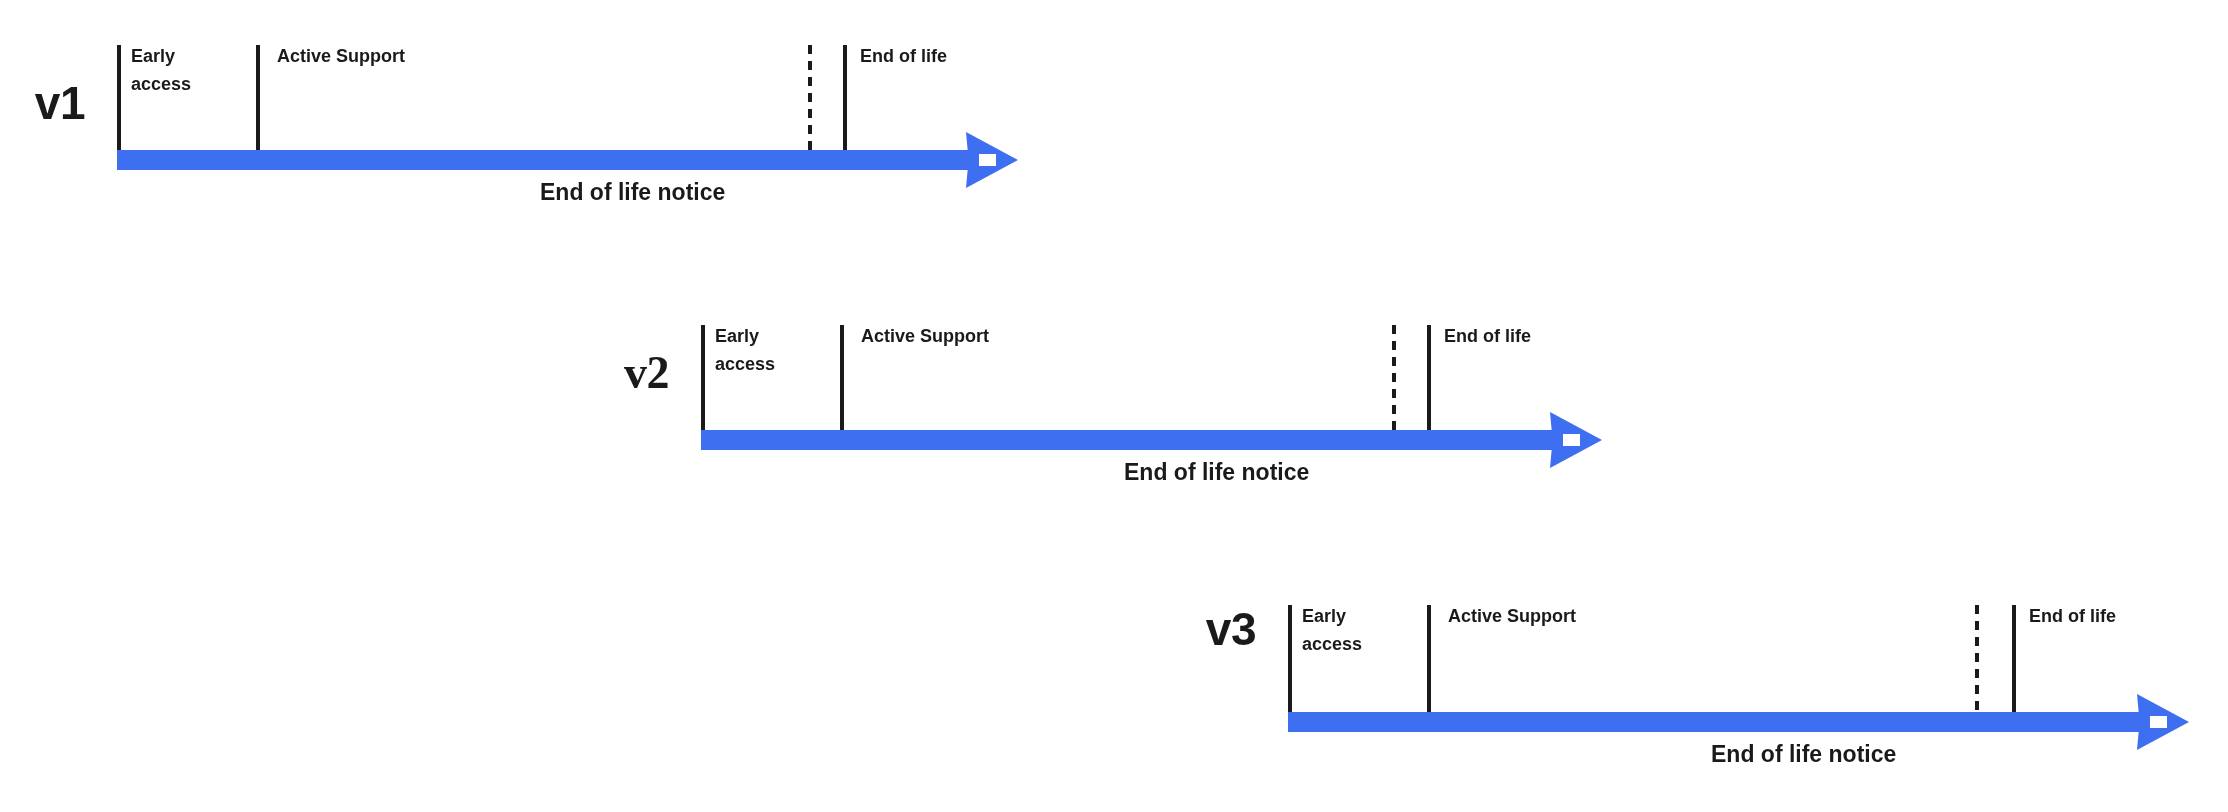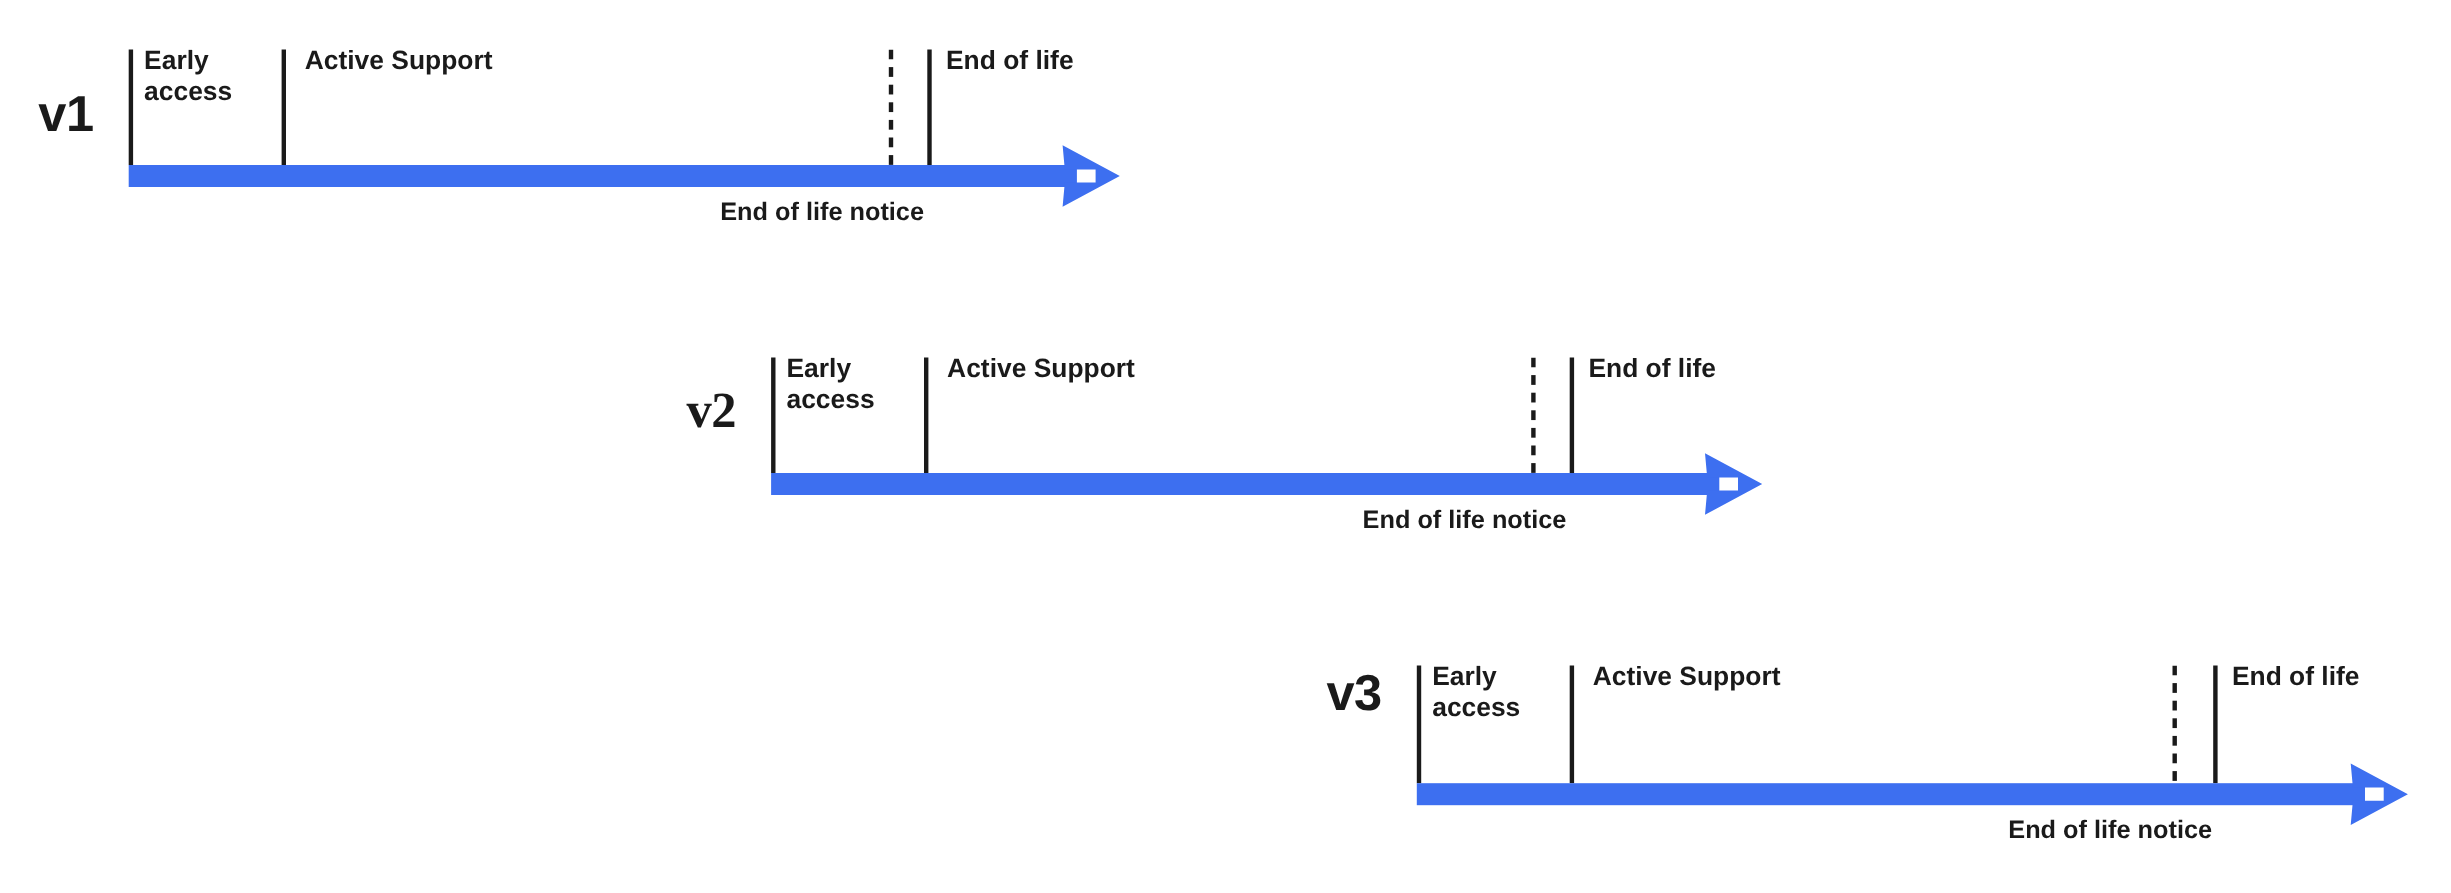--- a/index.html
+++ b/index.html
@@ -60,21 +60,21 @@
     );
     background-size: 4px 16px;
     background-repeat: repeat-y;
   }
 
   
   .phase-label {
     position: absolute;
     font-family: "Liberation Sans", sans-serif;
     font-weight: bold;
-    font-size: 24px;
+    font-size: 18px;
     line-height: 28px;
     color: #1a1a1a;
     white-space: pre-line;
   }
   .phase-label.nowrap { white-space: nowrap; }
 
   
   .arrow-shaft {
     position: absolute;
     height: 20px;
@@ -88,21 +88,21 @@
 
   
   .notice-label {
     position: absolute;
     font-family: "Liberation Sans", sans-serif;
     font-weight: bold;
     font-size: 23px;
     line-height: 28px;
     color: #1a1a1a;
     white-space: nowrap;
-    text-align: right;
+    text-align: left;
   }
 </style>
 </head>
 <body>
 
 <div id="canvas">
 
   <div class="timeline-row">
 
     <div class="version-label" style="left:0px; top:80px; width:85px;">v1</div>

